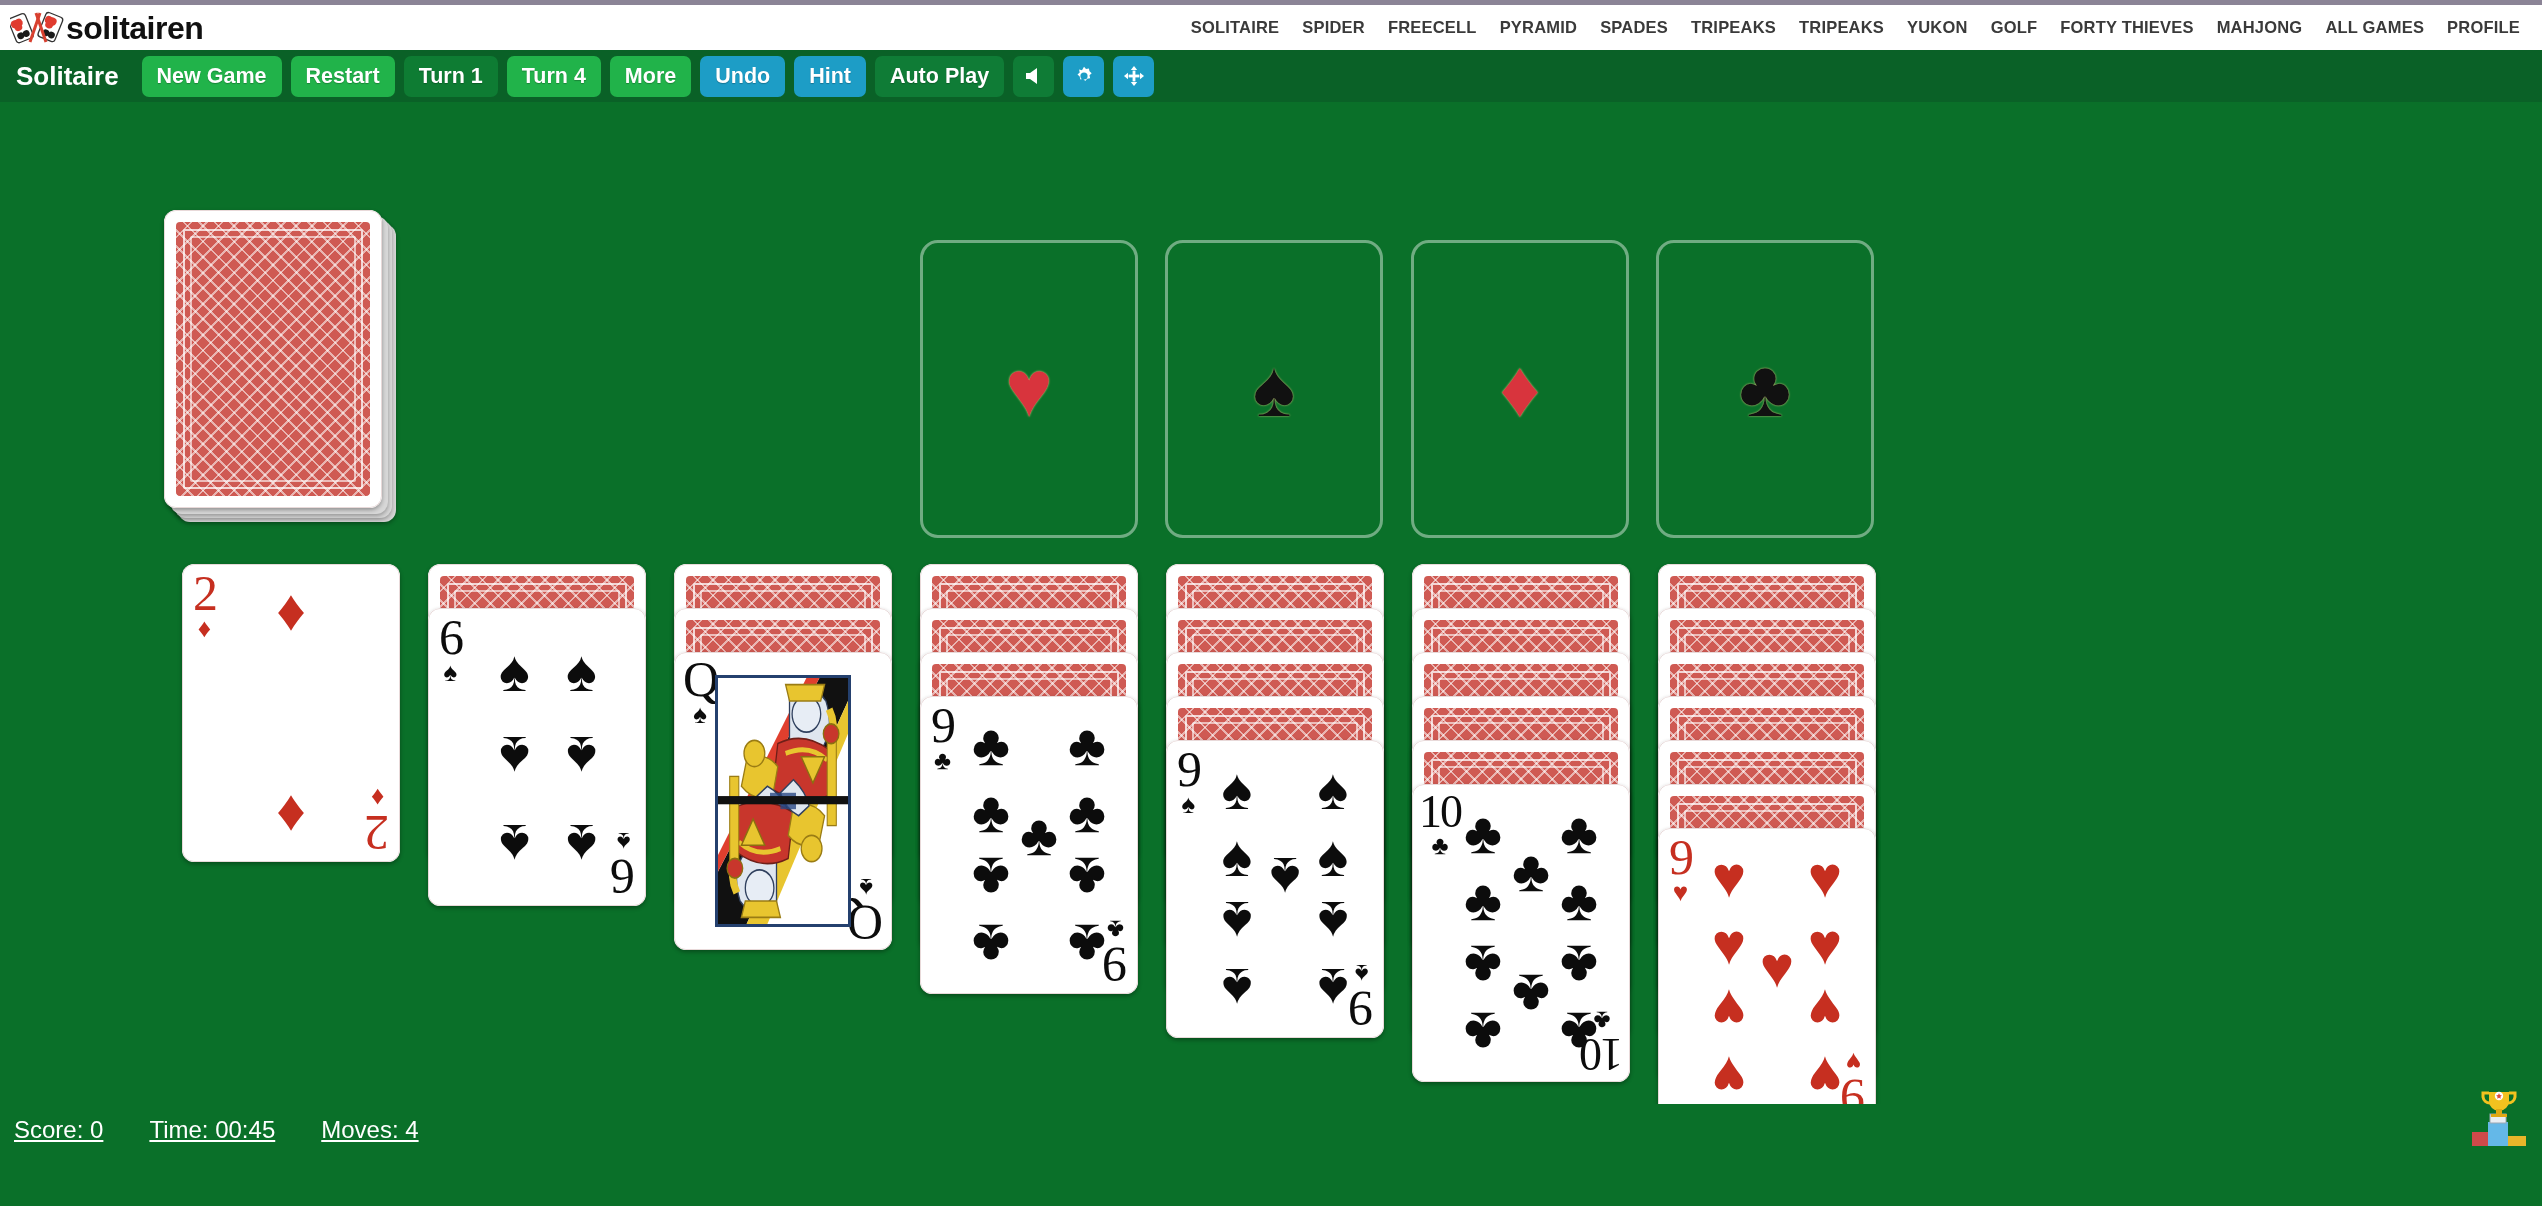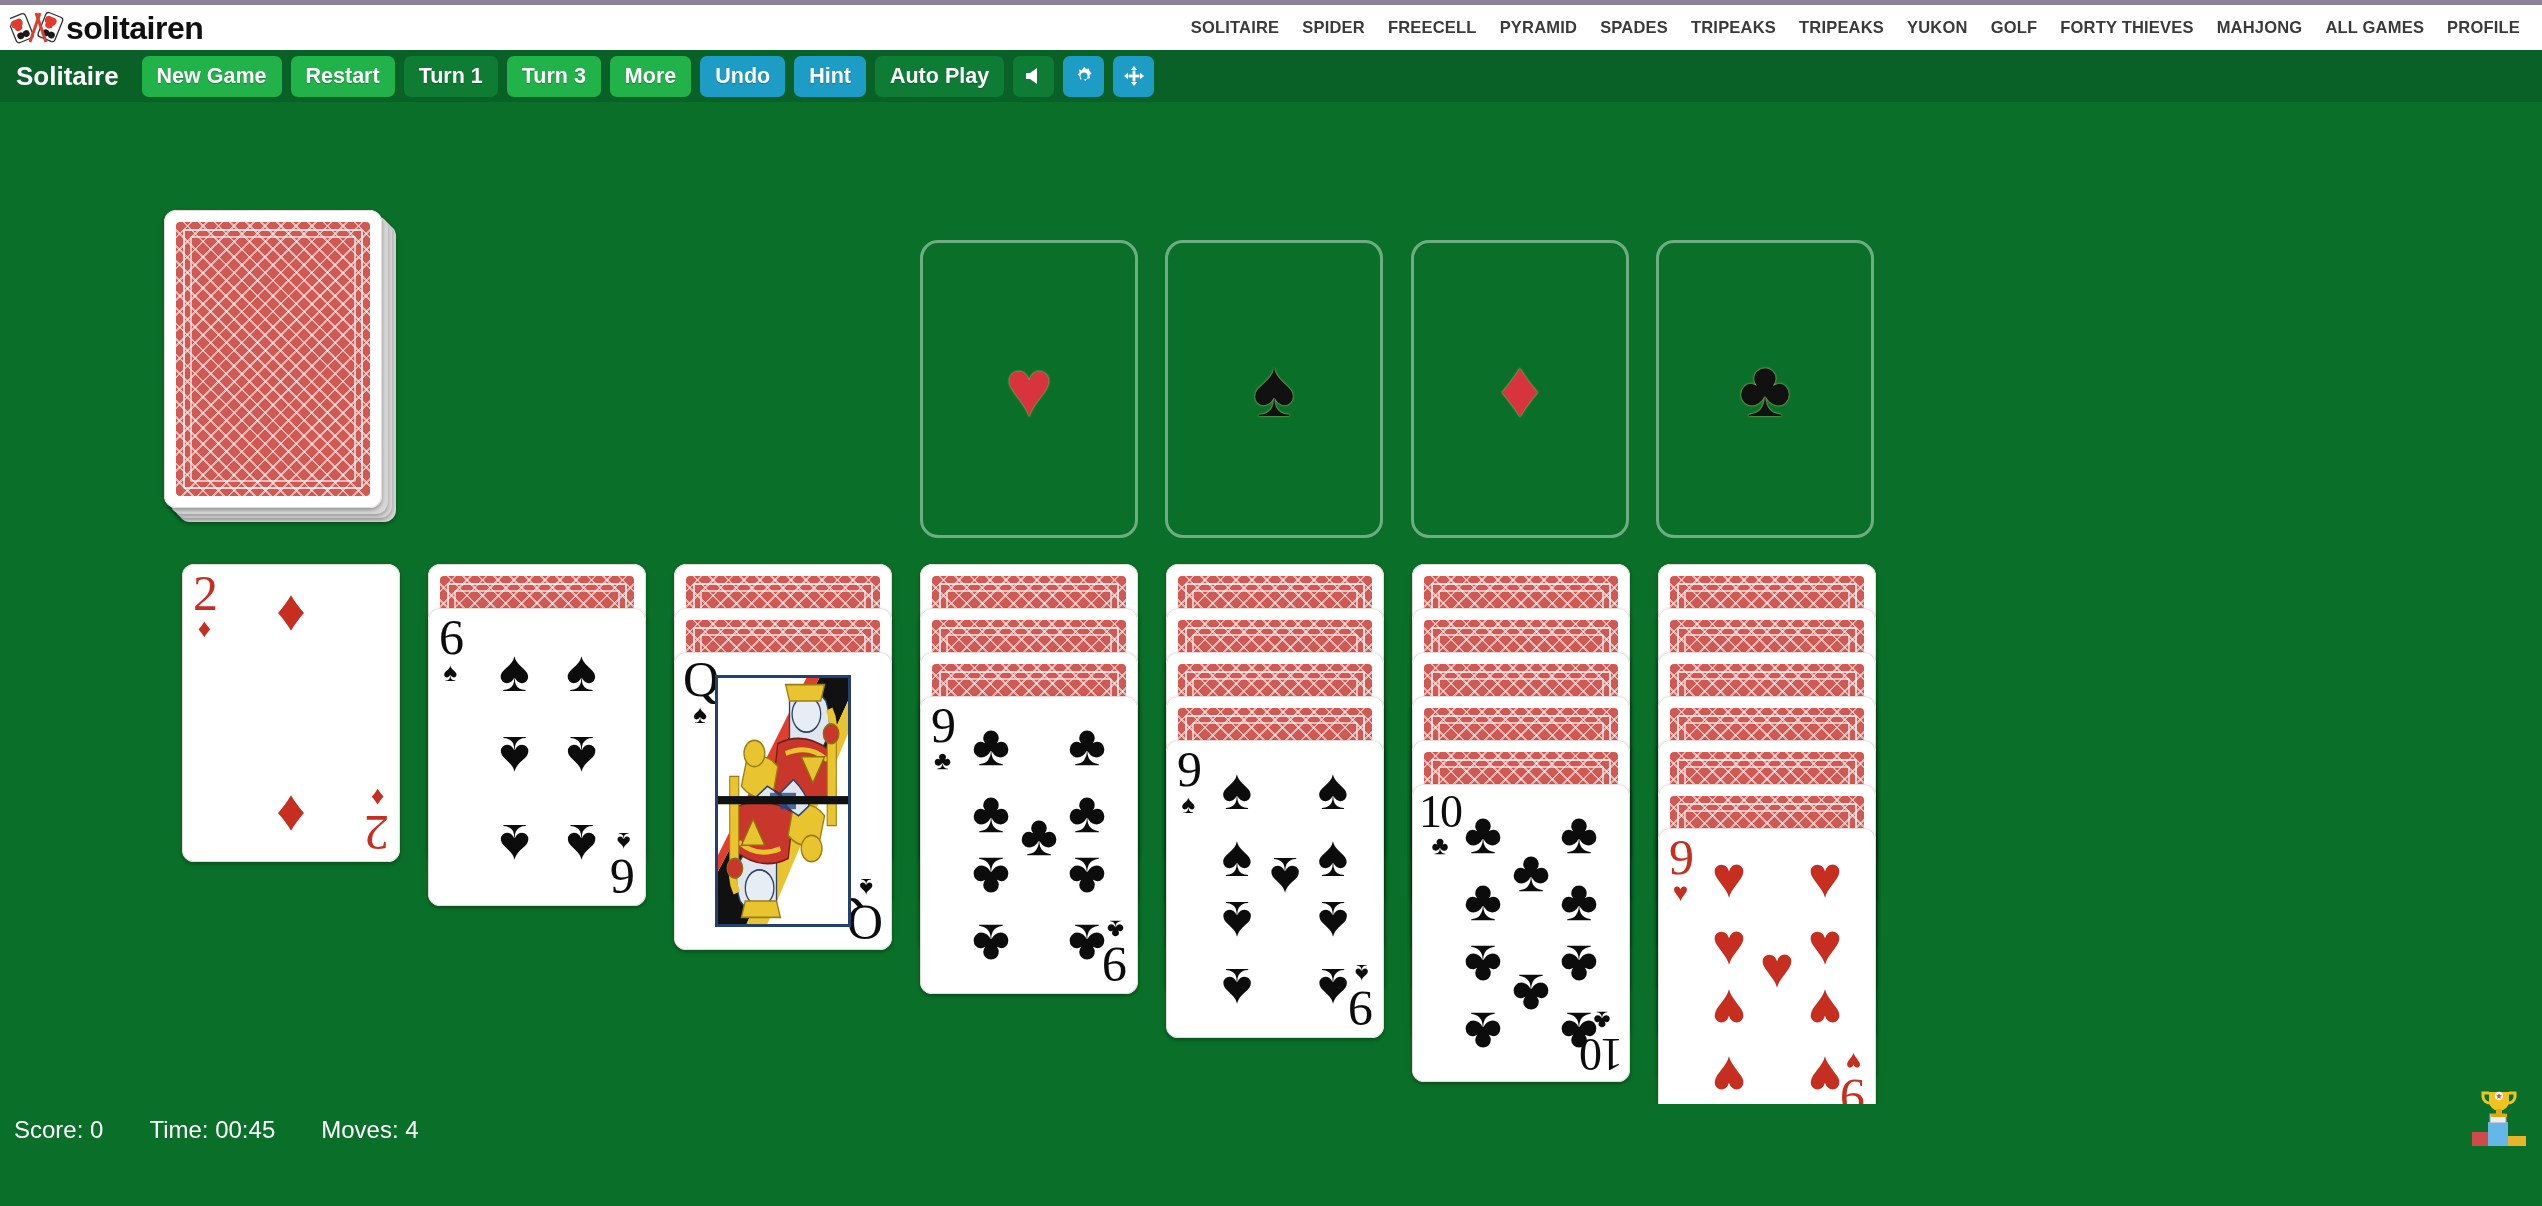--- a/index.html
+++ b/index.html
@@ -226,20 +226,21 @@
     left: 0; bottom: 0;
     width: 100%;
     height: 52px;
     background: #0a7029;
     display: flex;
     align-items: center;
     gap: 46px;
     padding-left: 14px;
     color: #ffffff;
     font-size: 24px;
+    text-decoration: underline;
   }
   .trophy {
     position: absolute;
     right: 14px;
     bottom: 4px;
     width: 58px;
     height: 64px;
   }
 </style>
 </head>
@@ -288,21 +289,21 @@
     <span class="nav-link">ALL GAMES</span>
     <span class="nav-link">PROFILE</span>
   </nav>
 </div>
 
 <div class="toolbar">
   <div class="game-title">Solitaire</div>
   <button class="tb-btn tb-green">New Game</button>
   <button class="tb-btn tb-green">Restart</button>
   <button class="tb-btn tb-dark">Turn 1</button>
-  <button class="tb-btn tb-green">Turn 3</button>
+  <button class="tb-btn tb-green">Turn 4</button>
   <button class="tb-btn tb-green">More</button>
   <button class="tb-btn tb-teal">Undo</button>
   <button class="tb-btn tb-teal">Hint</button>
   <button class="tb-btn tb-flat">Auto Play</button>
 
   <button class="tb-btn tb-flat tb-icon">
     <span>
       <svg width="22" height="22" viewBox="0 0 22 22">
           <path d="M14 3 L7 8 H3 v6 h4 l7 5 Z" fill="#ffffff"></path>
         </svg>

